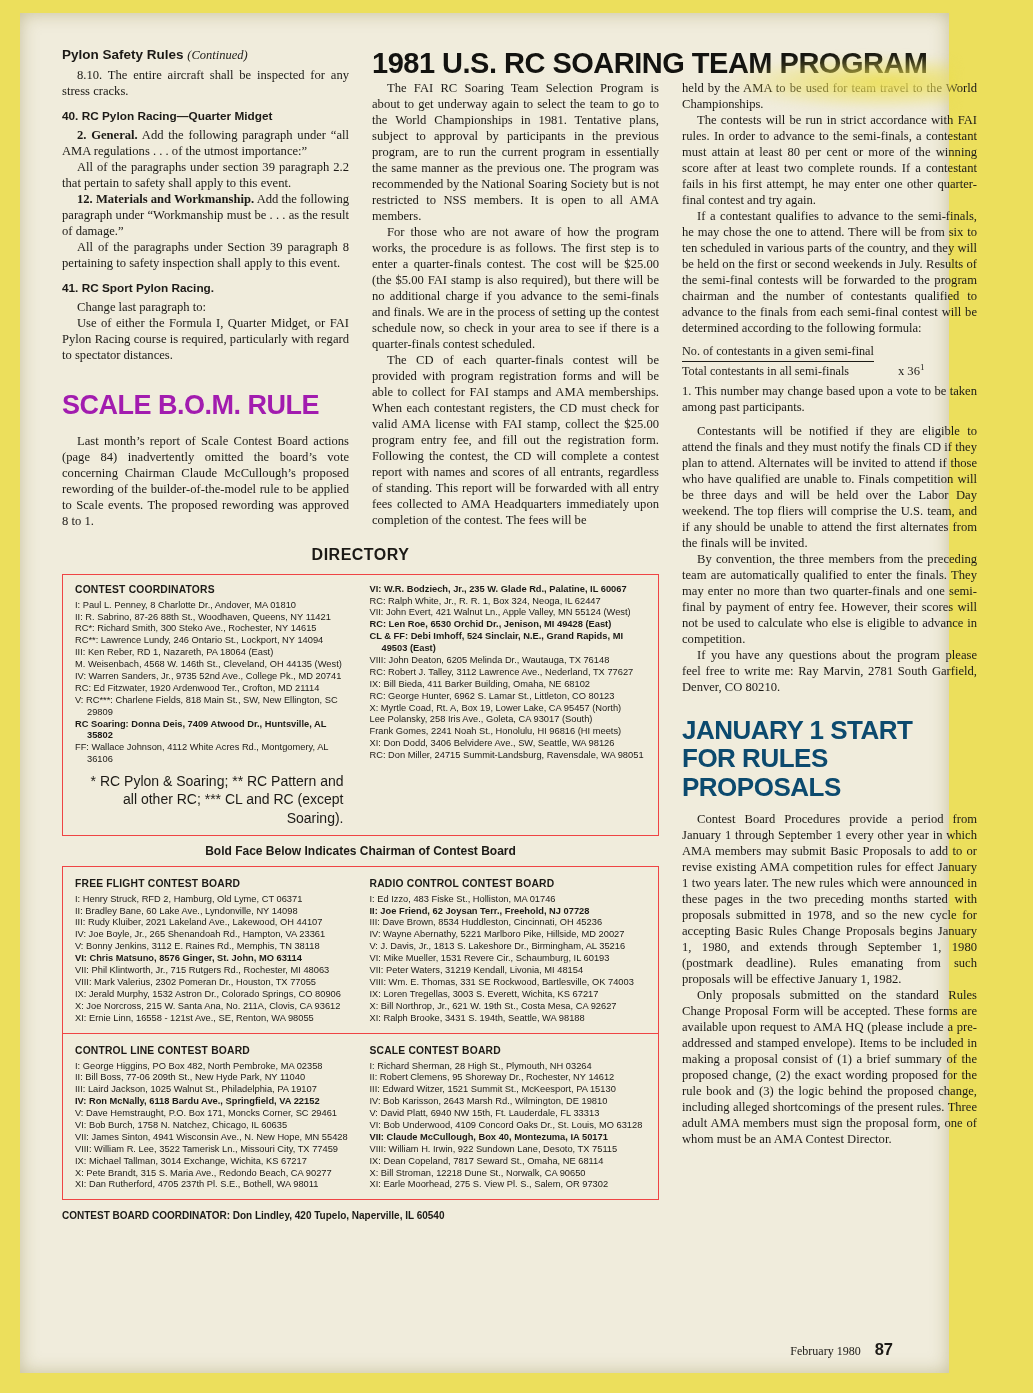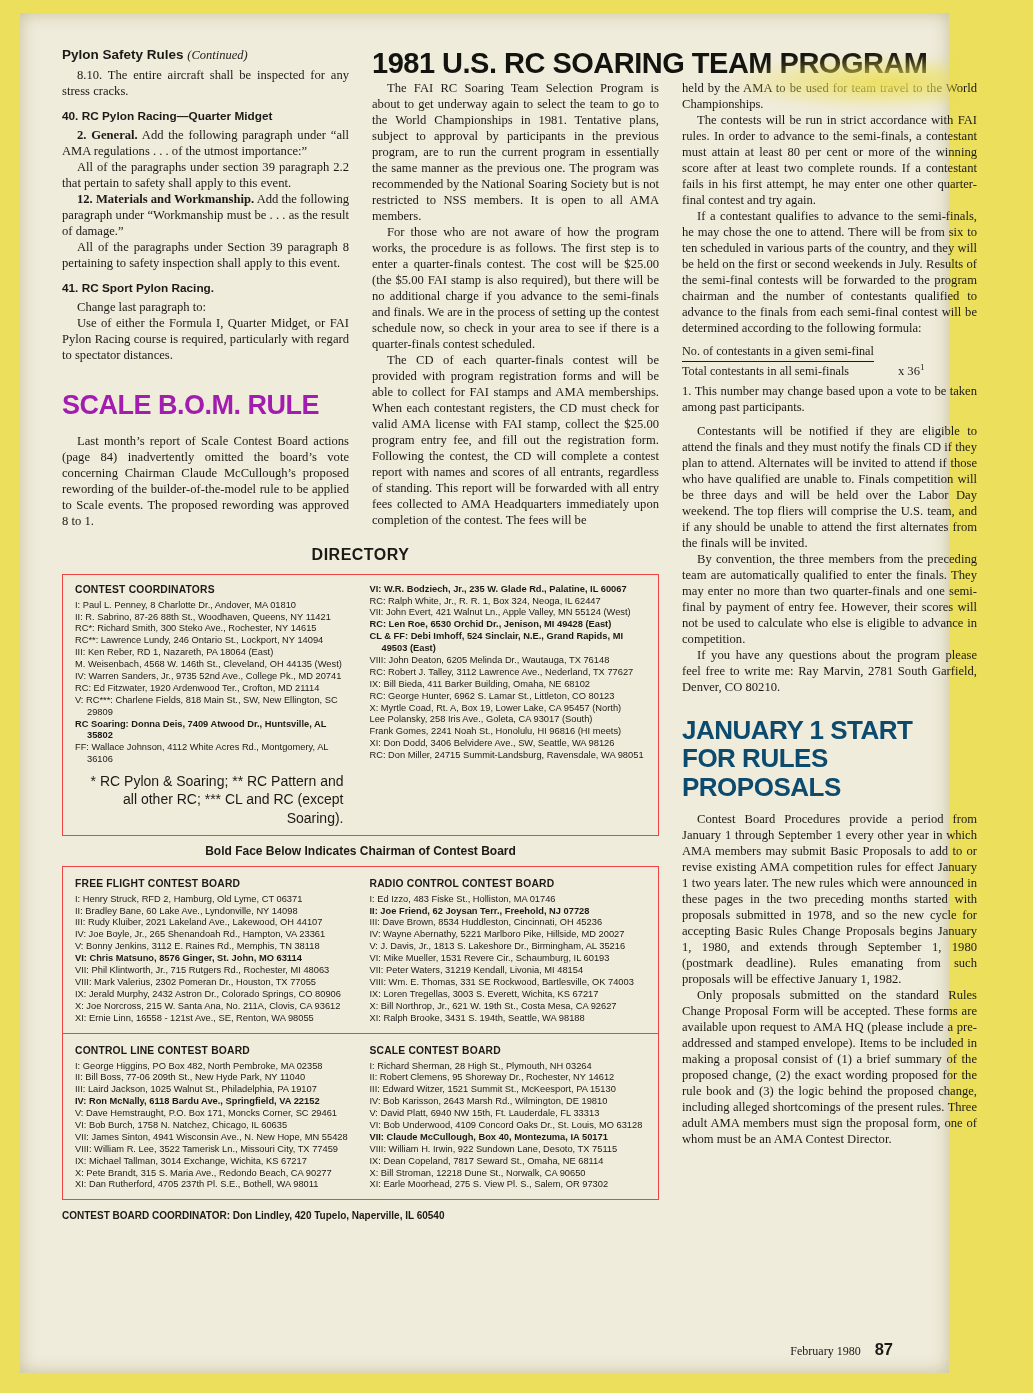--- a/index.html
+++ b/index.html
@@ -231,21 +231,21 @@
           <div class="dir-header">FREE FLIGHT CONTEST BOARD</div>
           <div>
               <div class="dir-line">I: Henry Struck, RFD 2, Hamburg, Old Lyme, CT 06371</div>
               <div class="dir-line">II: Bradley Bane, 60 Lake Ave., Lyndonville, NY 14098</div>
               <div class="dir-line">III: Rudy Kluiber, 2021 Lakeland Ave., Lakewood, OH 44107</div>
               <div class="dir-line">IV: Joe Boyle, Jr., 265 Shenandoah Rd., Hampton, VA 23361</div>
               <div class="dir-line">V: Bonny Jenkins, 3112 E. Raines Rd., Memphis, TN 38118</div>
               <div class="dir-line bold">VI: Chris Matsuno, 8576 Ginger, St. John, MO 63114</div>
               <div class="dir-line">VII: Phil Klintworth, Jr., 715 Rutgers Rd., Rochester, MI 48063</div>
               <div class="dir-line">VIII: Mark Valerius, 2302 Pomeran Dr., Houston, TX 77055</div>
-              <div class="dir-line">IX: Jerald Murphy, 2432 Astron Dr., Colorado Springs, CO 80906</div>
+              <div class="dir-line">IX: Jerald Murphy, 1532 Astron Dr., Colorado Springs, CO 80906</div>
               <div class="dir-line">X: Joe Norcross, 215 W. Santa Ana, No. 211A, Clovis, CA 93612</div>
               <div class="dir-line">XI: Ernie Linn, 16558 - 121st Ave., SE, Renton, WA 98055</div>
             </div>
         </div>
         <div class="col">
           <div class="dir-header">RADIO CONTROL CONTEST BOARD</div>
           <div>
               <div class="dir-line">I: Ed Izzo, 483 Fiske St., Holliston, MA 01746</div>
               <div class="dir-line bold">II: Joe Friend, 62 Joysan Terr., Freehold, NJ 07728</div>
               <div class="dir-line">III: Dave Brown, 8534 Huddleston, Cincinnati, OH 45236</div>

